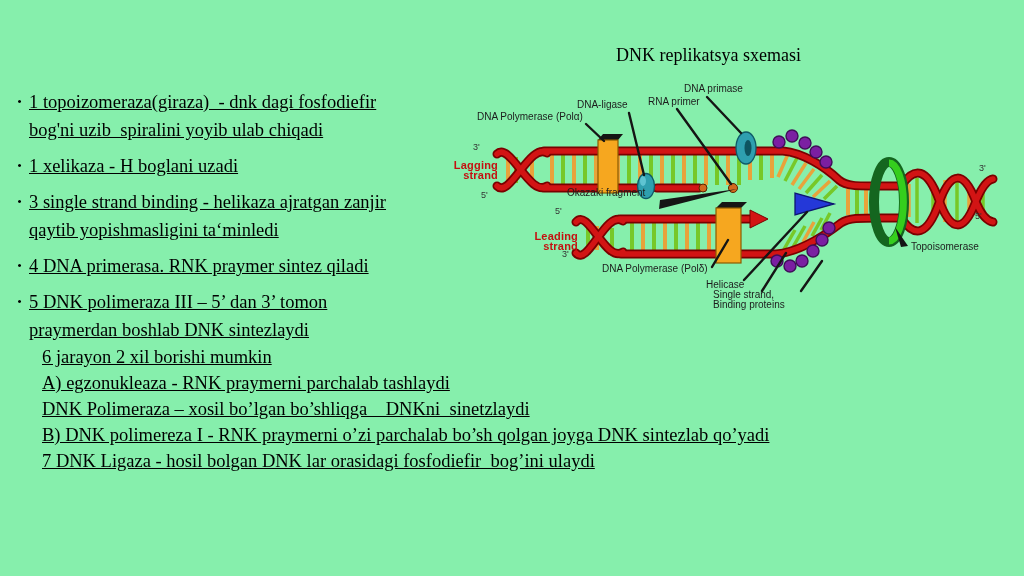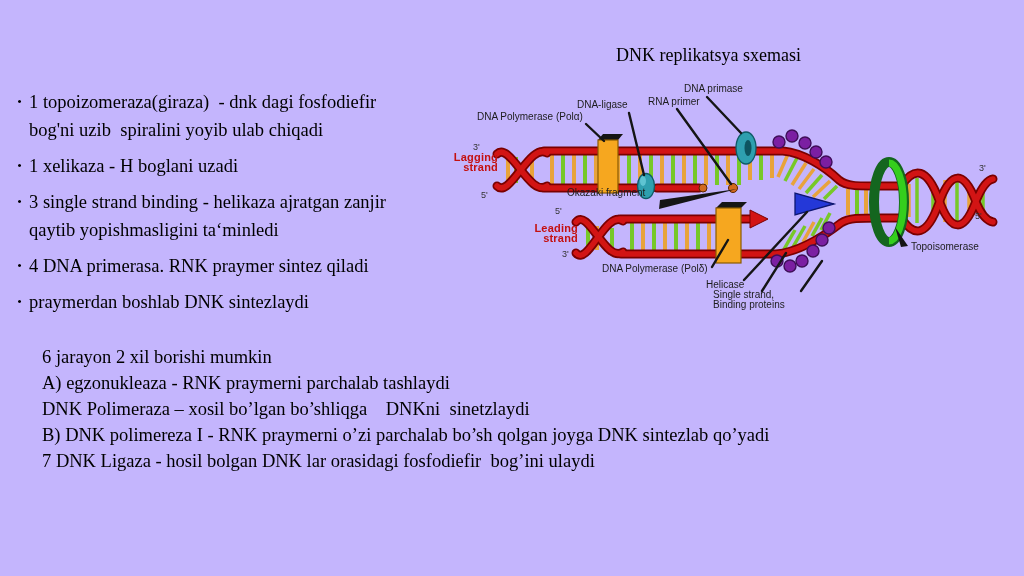--- a/index.html
+++ b/index.html
@@ -1,41 +1,41 @@
 <!DOCTYPE html>
 <html><head>
 <meta charset="utf-8">
 <style>
   html,body { margin:0; padding:0; background:#fff; }
-  .slide { position:relative; width:1024px; height:576px; background:#c4b5fd;
+  .slide { position:relative; width:1024px; height:576px; background:#86efac;
            font-family:"Liberation Serif", serif; overflow:hidden; }
 
   .title { position:absolute; left:616px; top:45px; font-size:18px; color:#000; white-space:pre; }
 
   .bullets { position:absolute; left:10px; top:88px; margin:0; padding:0; list-style:none; }
   .bullets li { display:flex; margin:0 0 8px 0; }
   .mk { width:19px; flex:none; font-size:13px; line-height:28px; text-align:center; color:#000; }
-  .line { font-size:18.5px; line-height:28px; color:#000; white-space:pre; }
+  .line { font-size:18.5px; line-height:28px; color:#000; white-space:pre;text-decoration:underline; }
 
   .paras { position:absolute; left:29px; top:344px; }
   .paras .line { line-height:26px;margin-left:13px; }
 
   svg.diagram { position:absolute; left:440px; top:75px; width:584px; height:250px; }
 
   .railO { stroke:#7A0000; stroke-width:9; fill:none; stroke-linecap:round; }
   .railI { stroke:#D21414; stroke-width:5.5; fill:none; stroke-linecap:round; }
   .ro { stroke:#E8A33B; stroke-width:4; }
   .rg { stroke:#77C828; stroke-width:4; }
   g.fan line { stroke-width:3.5; }
   .ld { stroke:#151515; stroke-width:2.4; stroke-linecap:round; }
 
   .dl { position:absolute; font-family:"Liberation Sans", sans-serif; font-size:10px;
         color:#1c1c1c; white-space:nowrap; line-height:10px; }
   .dl.red { color:#C41010; font-weight:bold; font-size:11px; line-height:10px; text-align:right;
-            letter-spacing:.2px; }
+            letter-spacing:.2px;margin-top:8px; }
   .pr { position:absolute; font-family:"Liberation Sans", sans-serif; font-size:9px; color:#333;
         white-space:nowrap; }
 </style>
 </head>
 <body>
 
 <div class="slide">
 
   <div class="title">DNK replikatsya sxemasi</div>
 
@@ -62,20 +62,21 @@
     </li>
     <li>
       <span class="mk">•</span>
       <div>
         <div class="line">4 DNA primerasa. RNK praymer sintez qiladi</div>
       </div>
     </li>
     <li>
       <span class="mk">•</span>
       <div>
+        <div class="line">5 DNK polimeraza III – 5’ dan 3’ tomon</div>
         <div class="line">praymerdan boshlab DNK sintezlaydi</div>
       </div>
     </li>
   </ul>
 
   <div class="paras">
     <div class="line">6 jarayon 2 xil borishi mumkin</div>
     <div class="line">A) egzonukleaza - RNK praymerni parchalab tashlaydi</div>
     <div class="line">DNK Polimeraza – xosil bo’lgan bo’shliqga    DNKni  sinetzlaydi</div>
     <div class="line">B) DNK polimereza I - RNK praymerni o’zi parchalab bo’sh qolgan joyga DNK sintezlab qo’yadi</div>

